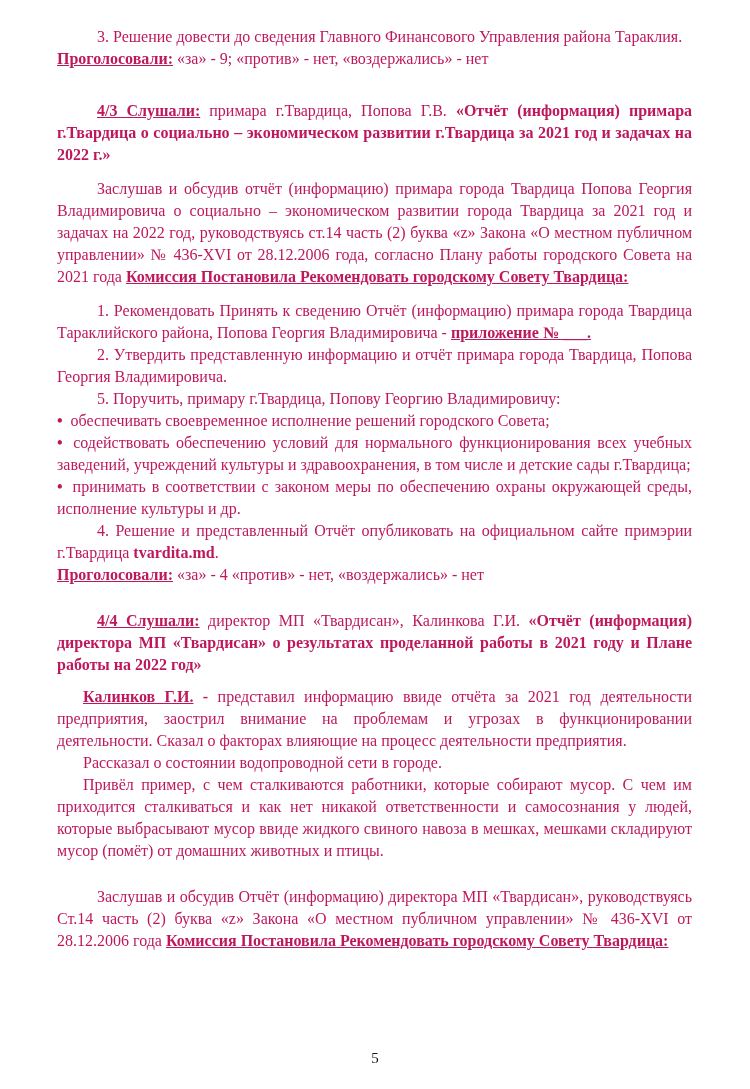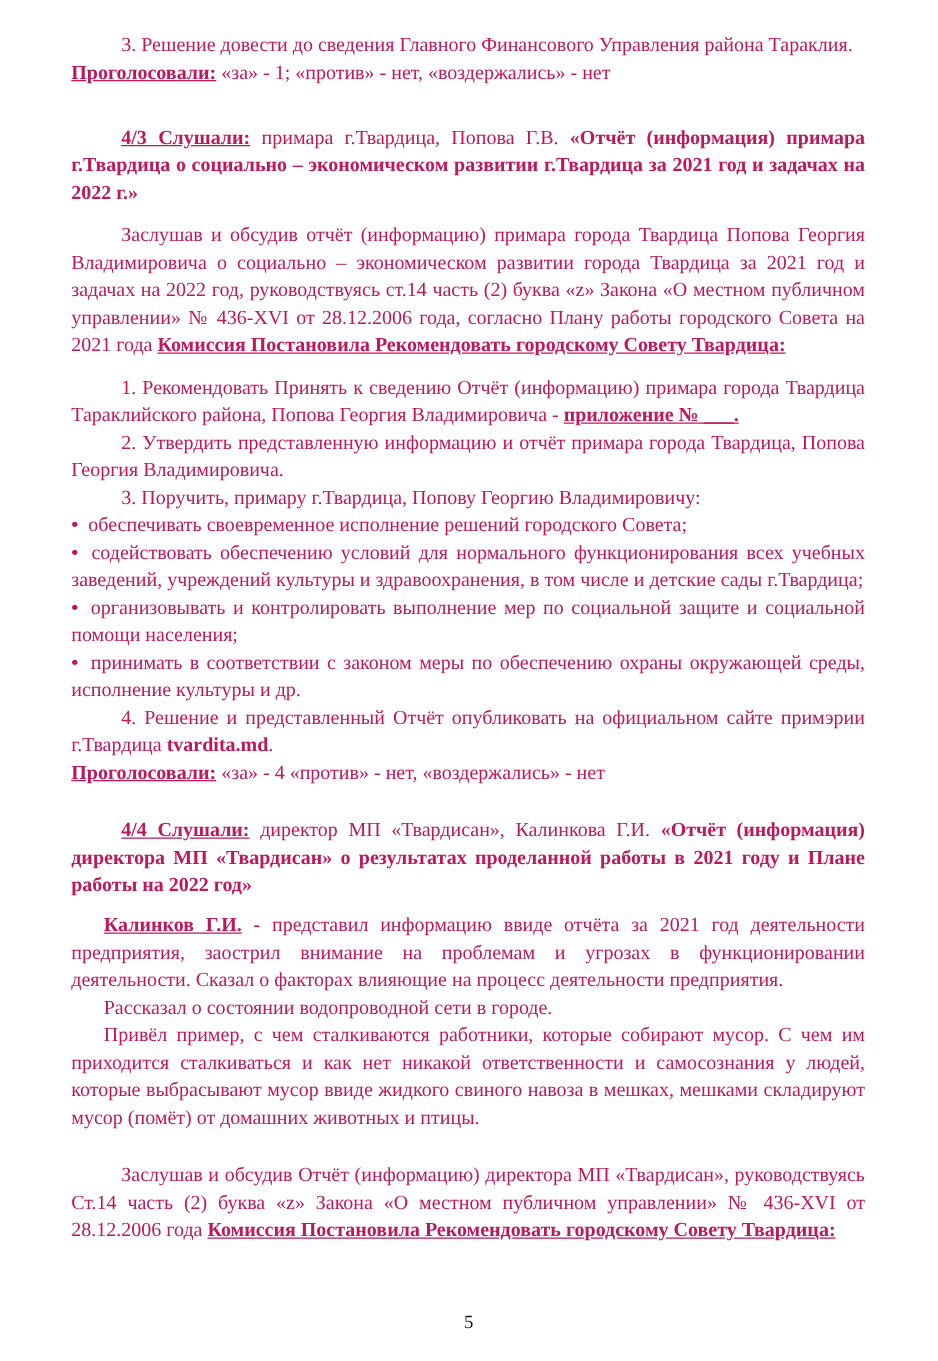--- a/index.html
+++ b/index.html
@@ -47,54 +47,50 @@
 </style>
 </head>
 <body>
 
 <div class="page">
 
   <p class="ind">3. Решение  довести до сведения Главного Финансового Управления района Тараклия.</p>
 
   <p>
     <span class="bu">Проголосовали:</span>
-    <span>«за» - 1; «против» - нет, «воздержались» - нет</span>
+    <span>«за» - 9; «против» - нет, «воздержались» - нет</span>
   </p>
 
   <p class="ind gap-lg">
     <span class="bu">4/3  Слушали:</span>
     <span>примара г.Твардица, Попова Г.В.</span>
     <span class="b">«Отчёт (информация) примара г.Твардица о социально – экономическом развитии г.Твардица за 2021 год и задачах на 2022 г.»</span>
   </p>
 
   <p class="ind gap-sm">
     <span>Заслушав и обсудив отчёт (информацию)  примара города Твардица Попова Георгия Владимировича о социально – экономическом развитии города Твардица за 2021 год и задачах на 2022 год, руководствуясь ст.14 часть (2) буква «z» Закона «О местном публичном управлении» № 436-XVI от 28.12.2006 года, согласно Плану работы городского Совета на 2021 года</span>
     <span class="bu">Комиссия Постановила Рекомендовать городскому Совету Твардица:</span>
   </p>
 
   <p class="ind gap-sm">
     <span>1. Рекомендовать Принять к сведению Отчёт (информацию) примара города Твардица Тараклийского района, Попова Георгия Владимировича -</span>
     <span class="bu">приложение № ___.</span>
   </p>
 
   <p class="ind">2. Утвердить представленную информацию и отчёт примара города Твардица, Попова Георгия Владимировича.</p>
 
-  <p class="ind">3. Поручить, примару г.Твардица, Попову Георгию Владимировичу:</p>
+  <p class="ind">5. Поручить, примару г.Твардица, Попову Георгию Владимировичу:</p>
 
   <p>
     <span class="bullet-glyph">•</span>
     <span>обеспечивать своевременное исполнение решений городского Совета;</span>
   </p>
   <p>
     <span class="bullet-glyph">•</span>
     <span>содействовать обеспечению условий для нормального функционирования всех учебных заведений, учреждений культуры и здравоохранения, в том числе и детские сады г.Твардица;</span>
-  </p>
-  <p>
-    <span class="bullet-glyph">•</span>
-    <span>организовывать и контролировать выполнение мер по социальной защите и социальной помощи населения;</span>
   </p>
   <p>
     <span class="bullet-glyph">•</span>
     <span>принимать в соответствии с законом меры по обеспечению охраны окружающей среды, исполнение культуры и др.</span>
   </p>
 
   <p class="ind">
     <span>4. Решение и представленный Отчёт опубликовать на официальном сайте примэрии г.Твардица</span>
     <span class="b">tvardita.md</span><span>.</span>
   </p>

